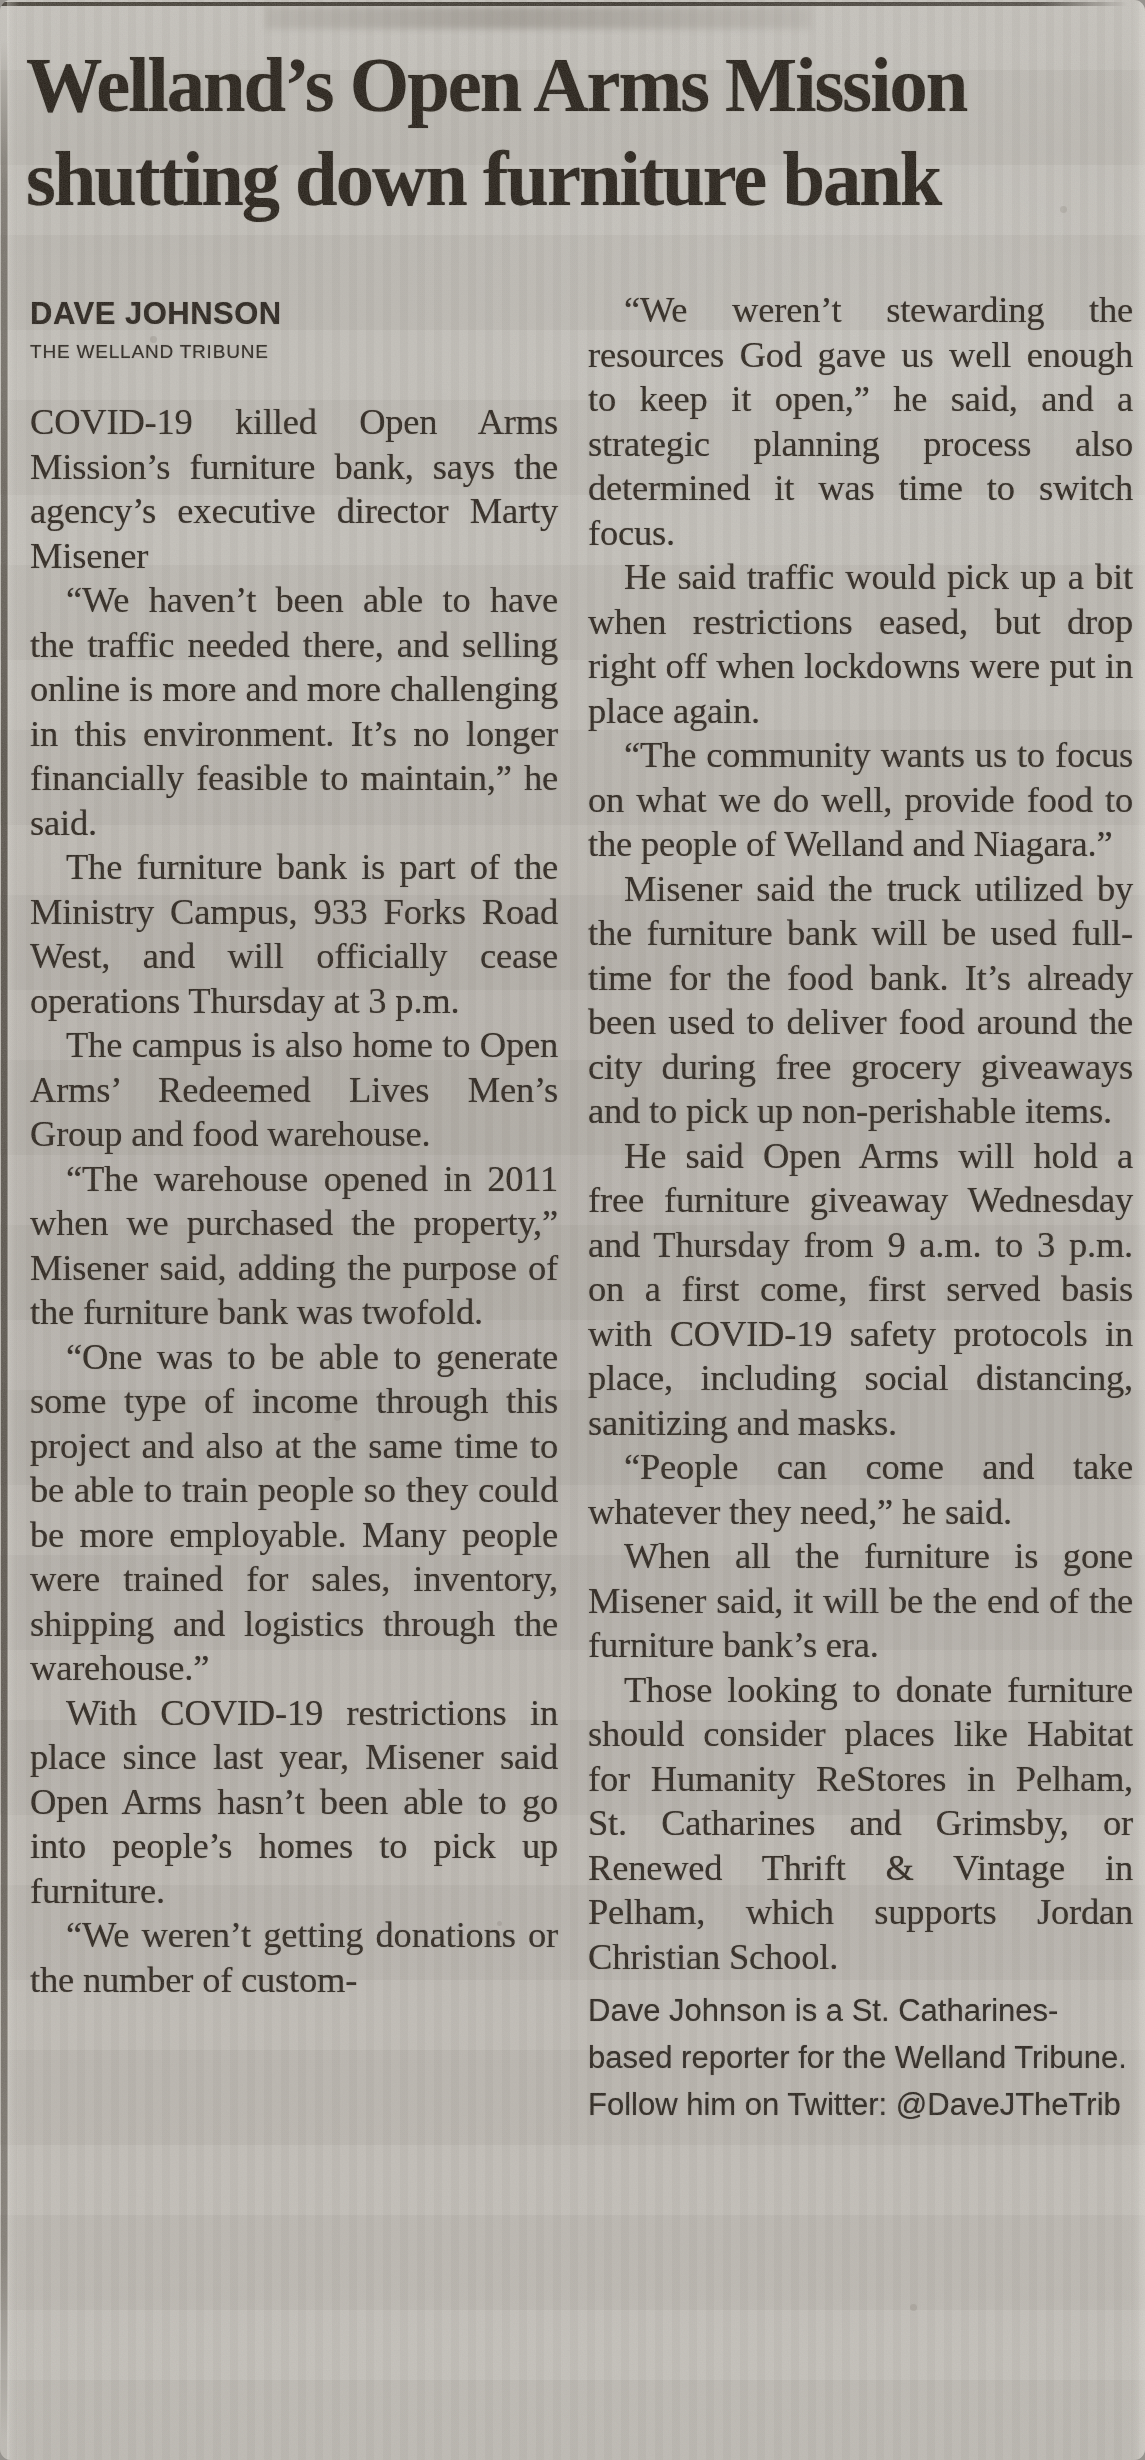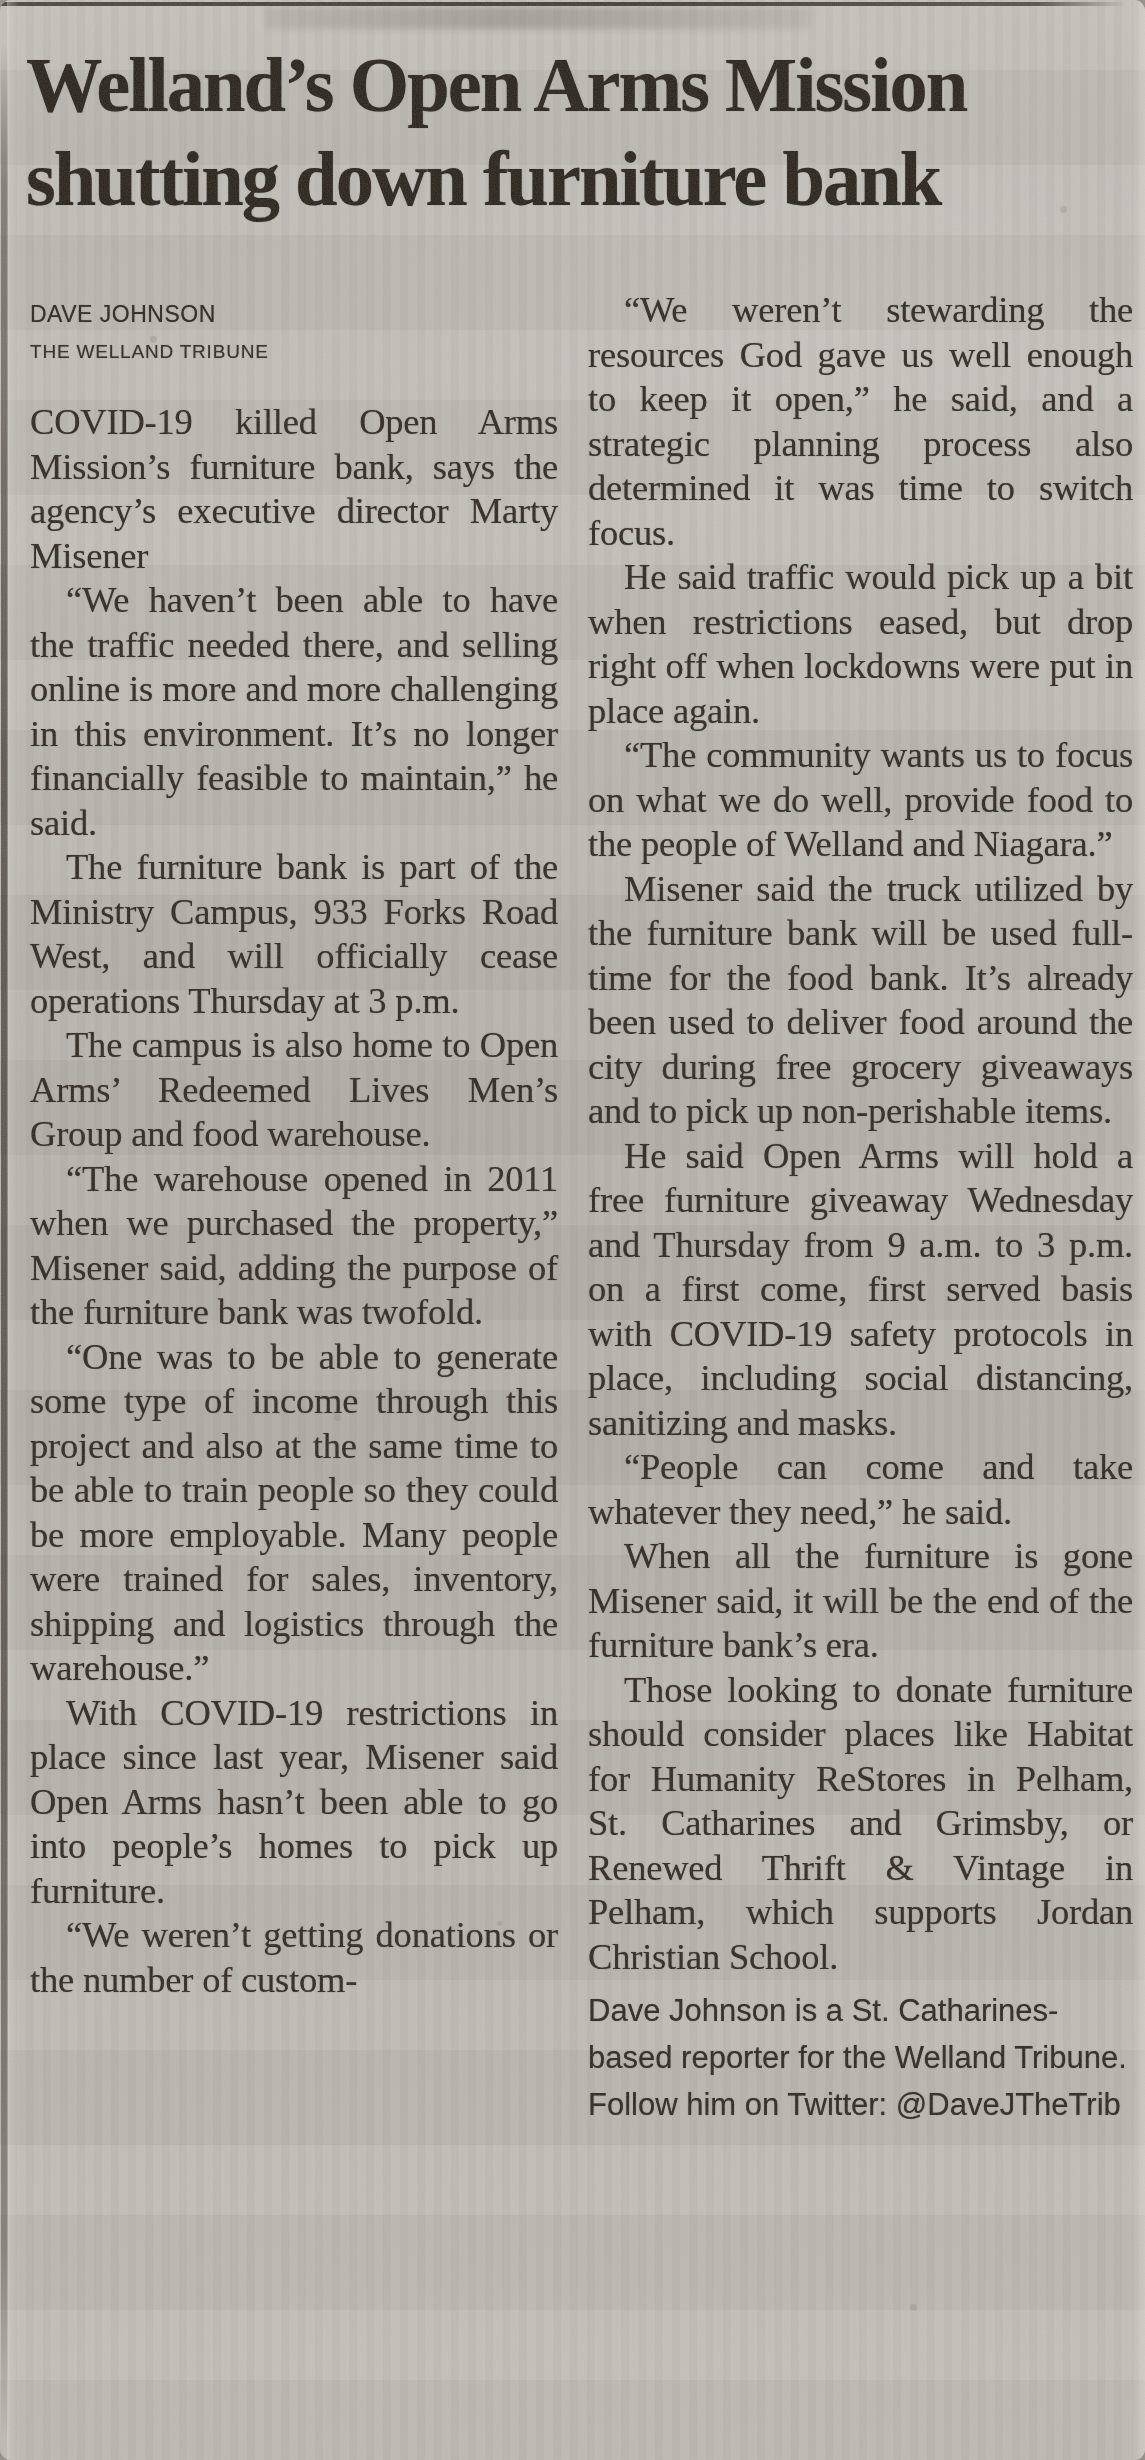--- a/index.html
+++ b/index.html
@@ -88,21 +88,21 @@
   .col-right {
     position: absolute; left: 588px; top: 288px; width: 545px;
   }
   .deck {
     font-size: 45px; line-height: 67px; font-weight: 400;
     color: #262019; letter-spacing: -0.5px;
     margin: 0 0 28px 0; width: 520px;
   }
   .byline-block { margin: 0 0 30px 0; font-family: "Liberation Sans", sans-serif; }
   .byline-name {
-    font-size: 23px; font-weight: 400; line-height: 40px; letter-spacing: 0.5px; color: #27211b;
+    font-size: 31px; font-weight: 700; line-height: 40px; letter-spacing: 0.5px; color: #27211b;
   }
   .byline-org {
     font-size: 19px; font-weight: 400; line-height: 36px; letter-spacing: 0.8px; color: #2b2620;
   }
   .body-copy p {
     margin: 0;
     font-size: 36.5px; line-height: 44.5px;
     text-align: justify;
     hyphens: auto; -webkit-hyphens: auto;
     color: #2b241d;

